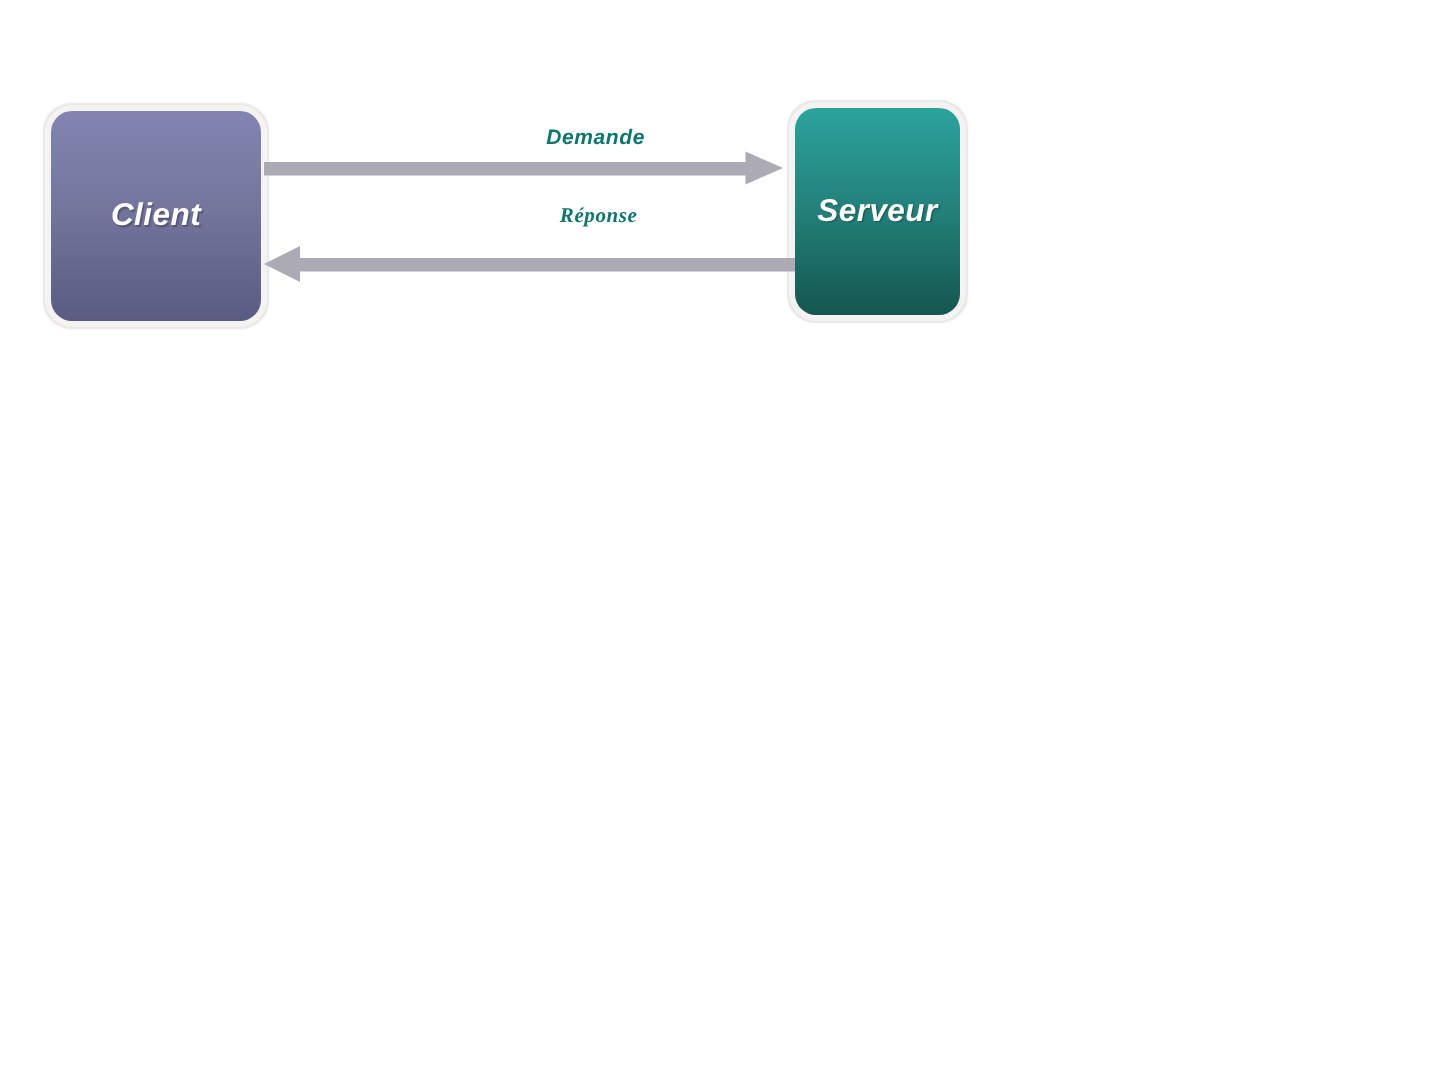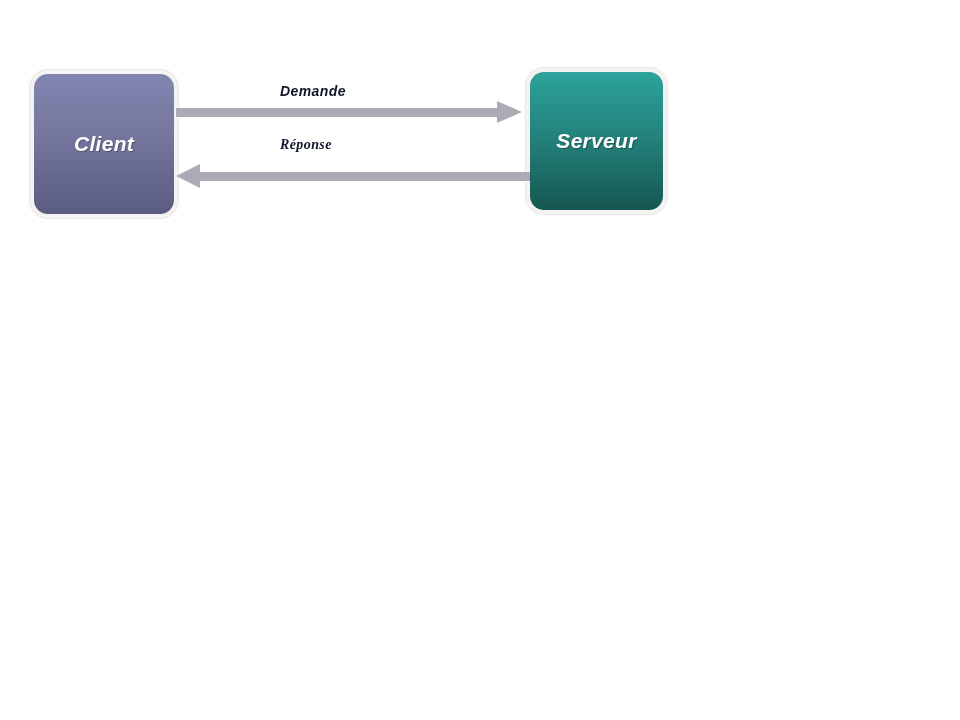--- a/index.html
+++ b/index.html
@@ -32,32 +32,32 @@
   .node-client {
     left: 34px;
     top: 74px;
     width: 140px;
     height: 140px;
     background: linear-gradient(to bottom, #8285b0 0%, #74769e 45%, #595b80 100%);
   }
   .node-serveur {
     left: 530px;
     top: 72px;
-    width: 133px;
+    width: 110px;
     height: 138px;
     background: linear-gradient(to bottom, #2ba39c 0%, #238079 50%, #155650 100%);
     font-style: italic;
   }
   .edge-label {
     position: absolute;
     font-style: italic;
     font-weight: bold;
     font-size: 14px;
-    color: #0f172a;
-    text-align: left;
+    color: #0f766e;
+    text-align: right;
     letter-spacing: 0.4px;
   }
   .label-demande {
     left: 280px;
     top: 83px;
     width: 150px;
   }
   .label-reponse {
     left: 280px;
     top: 137px;

